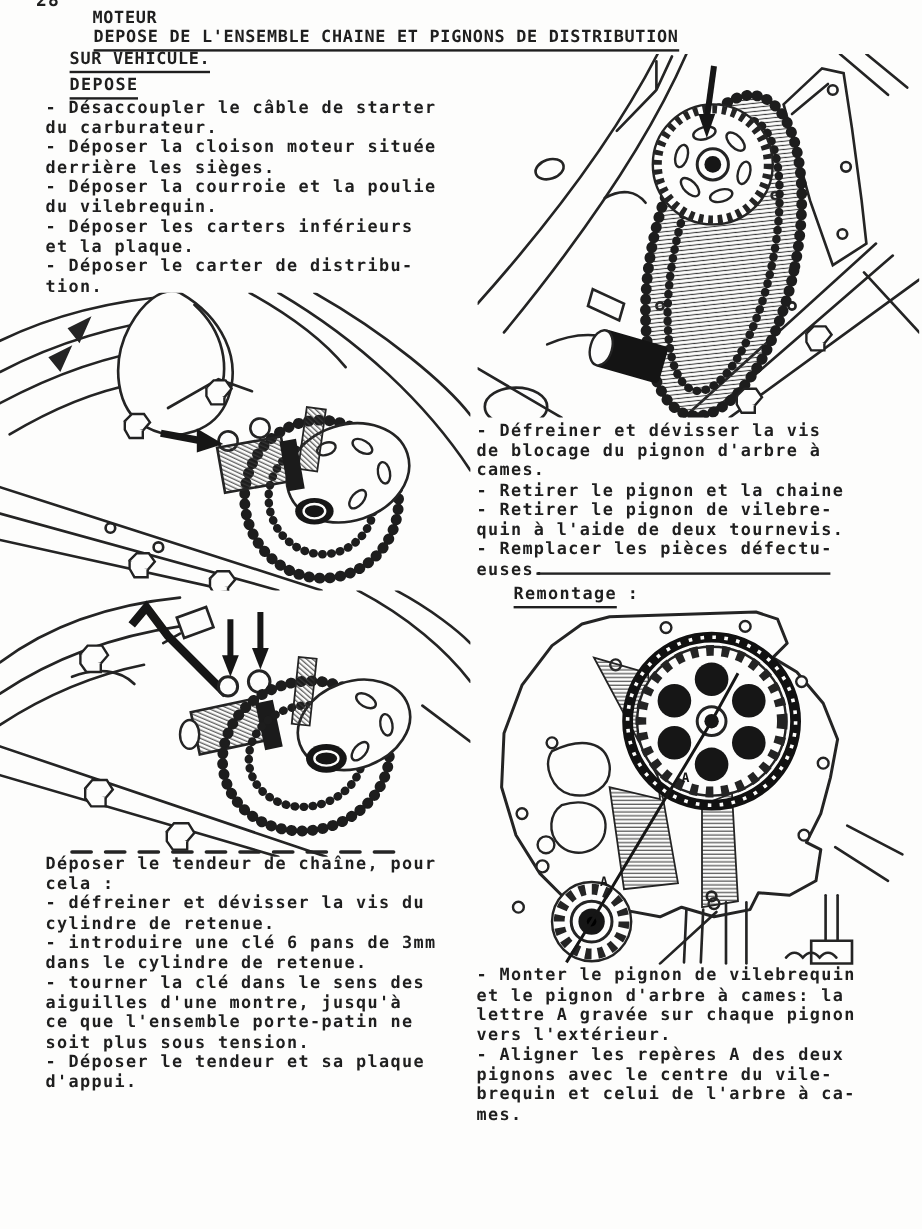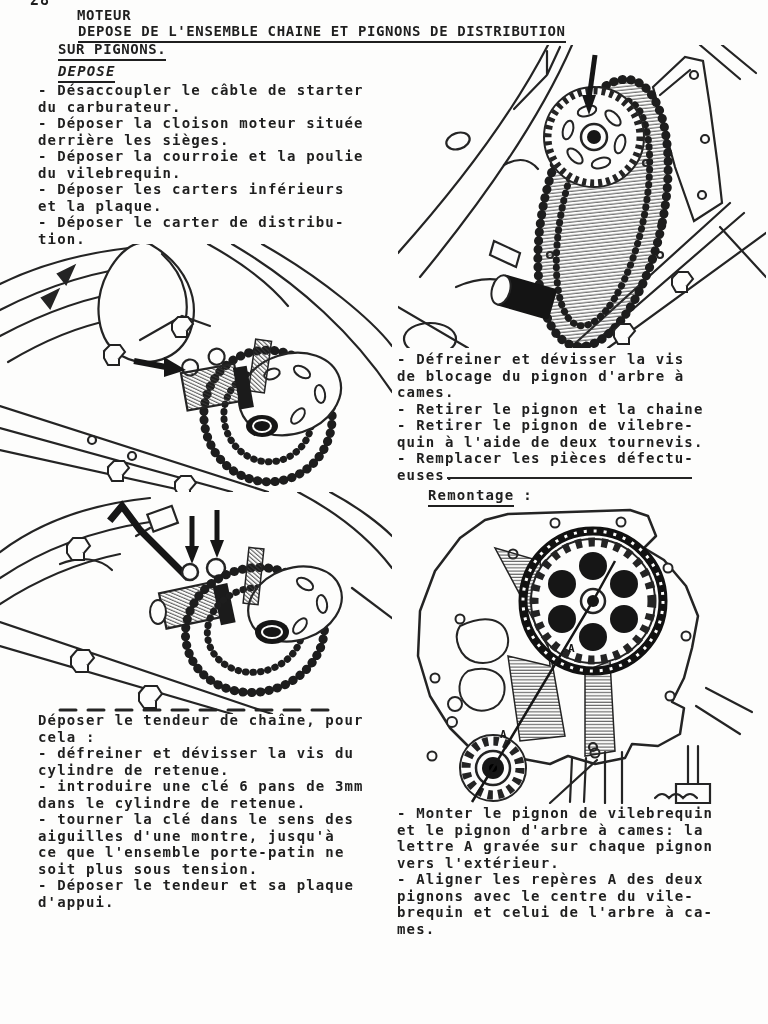--- a/index.html
+++ b/index.html
@@ -23,22 +23,22 @@
   svg { position: absolute; }
   svg text { font-family: "DejaVu Sans Mono", monospace; font-weight: 700; }
 </style>
 </head>
 <body>
 
 <div class="pageno">28</div>
 
 <div class="abs title" style="left:57px; top:7px;">MOTEUR</div>
 <div class="abs title" style="left:38px; top:23px;margin-left:20px;"><span class="u">DEPOSE DE L'ENSEMBLE CHAINE ET PIGNONS DE DISTRIBUTION</span></div>
-<div class="abs title" style="left:38px; top:41px;"><span class="u">SUR PIGNONS.</span></div>
-<div class="abs tblock" style="left:38px; top:63px;font-style:italic;"><span class="u">DEPOSE</span></div>
+<div class="abs title" style="left:38px; top:41px;"><span class="u">SUR VEHICULE.</span></div>
+<div class="abs tblock" style="left:38px; top:63px;"><span class="u">DEPOSE</span></div>
 
 <div class="tblock" style="left:38px; top:82px;"><div class="line">- Désaccoupler le câble de starter</div><div class="line">du carburateur.</div><div class="line">- Déposer la cloison moteur située</div><div class="line">derrière les sièges.</div><div class="line">- Déposer la courroie et la poulie</div><div class="line">du vilebrequin.</div><div class="line">- Déposer les carters inférieurs</div><div class="line">et la plaque.</div><div class="line">- Déposer le carter de distribu-</div><div class="line">tion.</div></div>
 
 <svg style="left:398px; top:45px;" width="368" height="303" viewBox="0 0 368 303">
   <defs>
     <pattern id="pA" width="5" height="3.4" patternUnits="userSpaceOnUse" patternTransform="rotate(-18)">
       <line x1="0" y1="1" x2="5" y2="1" stroke="#3a3a3a" stroke-width="0.9"></line>
     </pattern>
     <g id="nutA">
       <polygon points="-10,-5 -4,-11 6,-11 11,-4 5,3 -6,3" fill="#fdfdfc" stroke="#222" stroke-width="2"></polygon>

